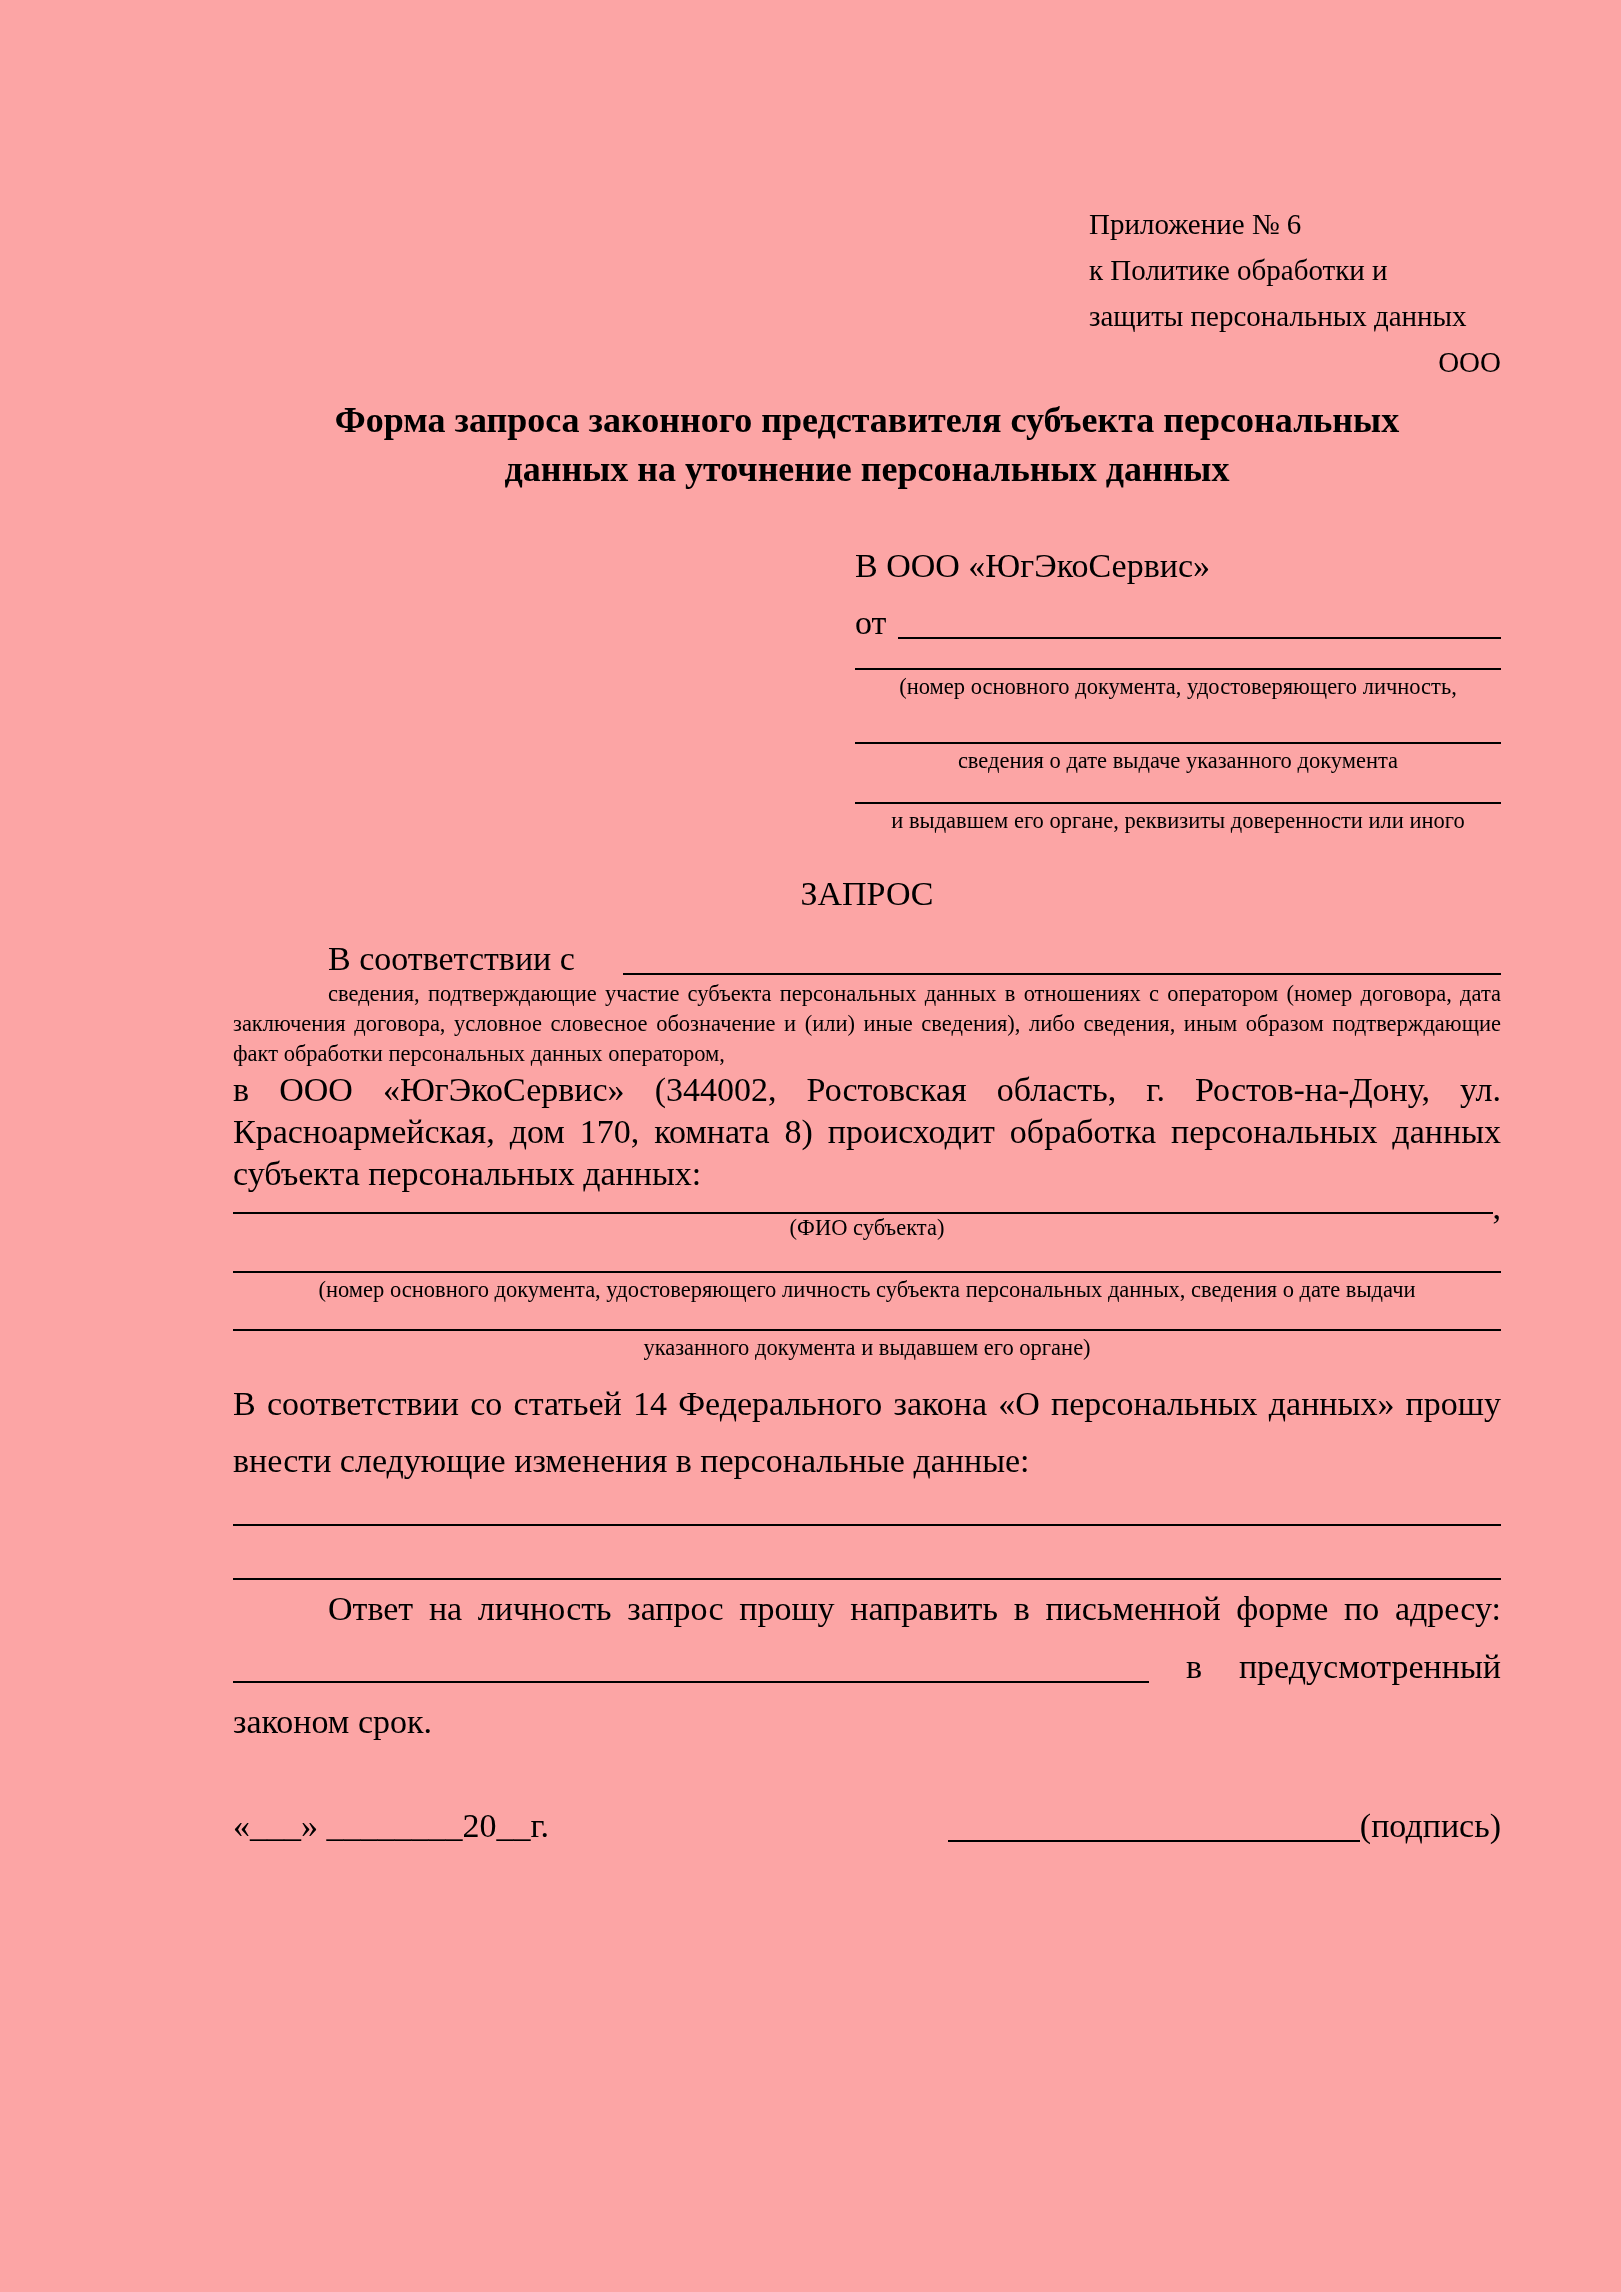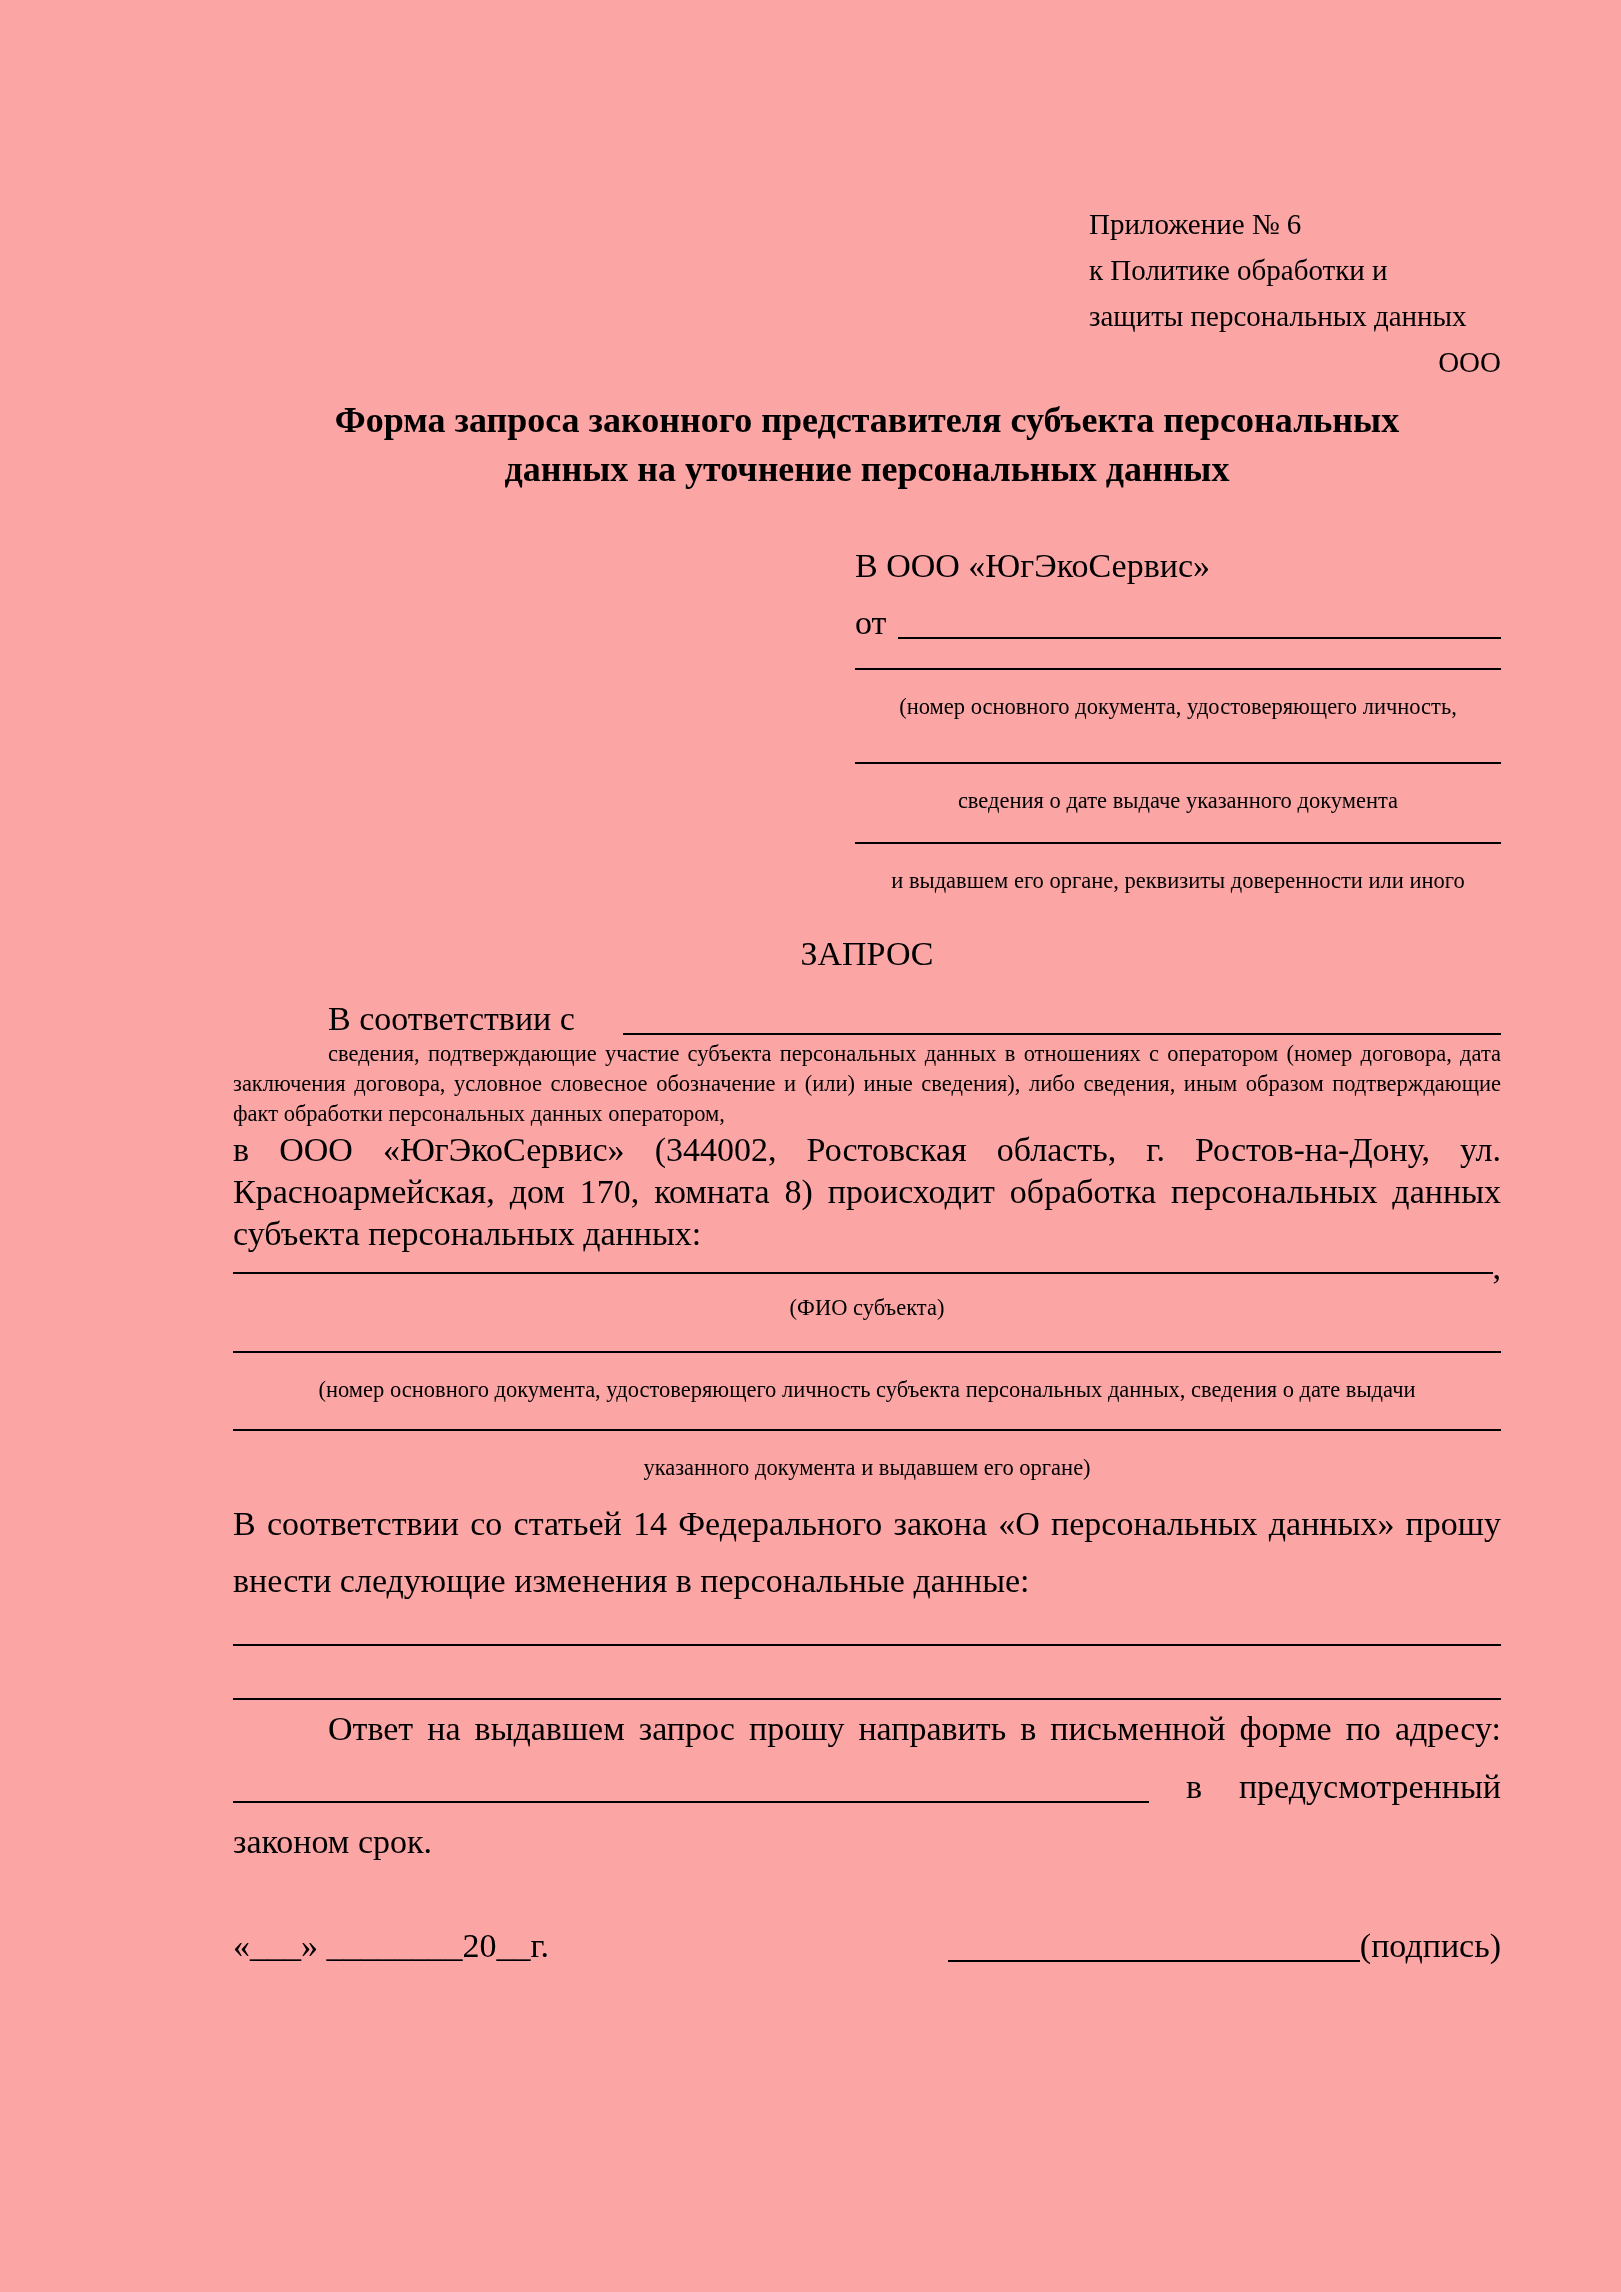--- a/index.html
+++ b/index.html
@@ -18,21 +18,21 @@
   .ooo-row{display:flex;align-items:flex-end;flex-direction:column;}
   .ooo-fill{flex:1;border-bottom:2px solid #6e6e6e;margin-bottom:6.9px;margin-left:2px;}
   
   .title{margin-top:2px;text-align:center;font-weight:bold;font-size:36px;line-height:49px;}
   
   .addr{margin-left:622px;}
   .addr-to{margin-top:51px;}
   .wline{display:flex;align-items:flex-end;margin-top:15.7px;}
   .wline .lbl{margin-right:11.8px;white-space:nowrap;}
   .fill{flex:1;border-bottom:2.9px solid #000;margin-bottom:3.9px;}
-  .cap{font-size:22.5px;line-height:27.4px;text-align:center;margin-top:20px;}
+  .cap{font-size:22.5px;line-height:27.4px;text-align:center;}
   .fio-cap{margin-top:2px;}
   .pair{border-top:2.9px solid #000;padding-top:2.9px;}
   .p1{margin-top:25.5px;} .p2{margin-top:42px;} .p3{margin-top:27.4px;} .p4{margin-top:26.5px;}
   
   .req-heading{text-align:center;margin-top:39px;}
   .intro-row{display:flex;align-items:flex-end;margin-top:23.5px;padding-left:95px;gap:38px;}
   .intro-row .lbl{margin-right:9.8px;white-space:nowrap;}
   .small-just{font-size:22.5px;line-height:30px;text-align:justify;text-indent:95px;}
   .body-just{text-align:justify;line-height:42px;}
   .subject-row{display:flex;align-items:flex-end;height:13.7px;margin-top:5.9px;}
@@ -114,21 +114,21 @@
   </div>
 
   <div class="law">В соответствии со статьей 14 Федерального закона «О персональных данных» прошу внести следующие изменения в персональные данные:</div>
 
   <div class="blank b1"></div>
   <div class="blank b2"></div>
 
   <div class="reply-first">
       <span>Ответ</span>
       <span>на</span>
-      <span>выдавшем</span>
+      <span>личность</span>
       <span>запрос</span>
       <span>прошу</span>
       <span>направить</span>
       <span>в</span>
       <span>письменной</span>
       <span>форме</span>
       <span>по</span>
       <span>адресу:</span>
     </div>
   <div class="reply-row">

